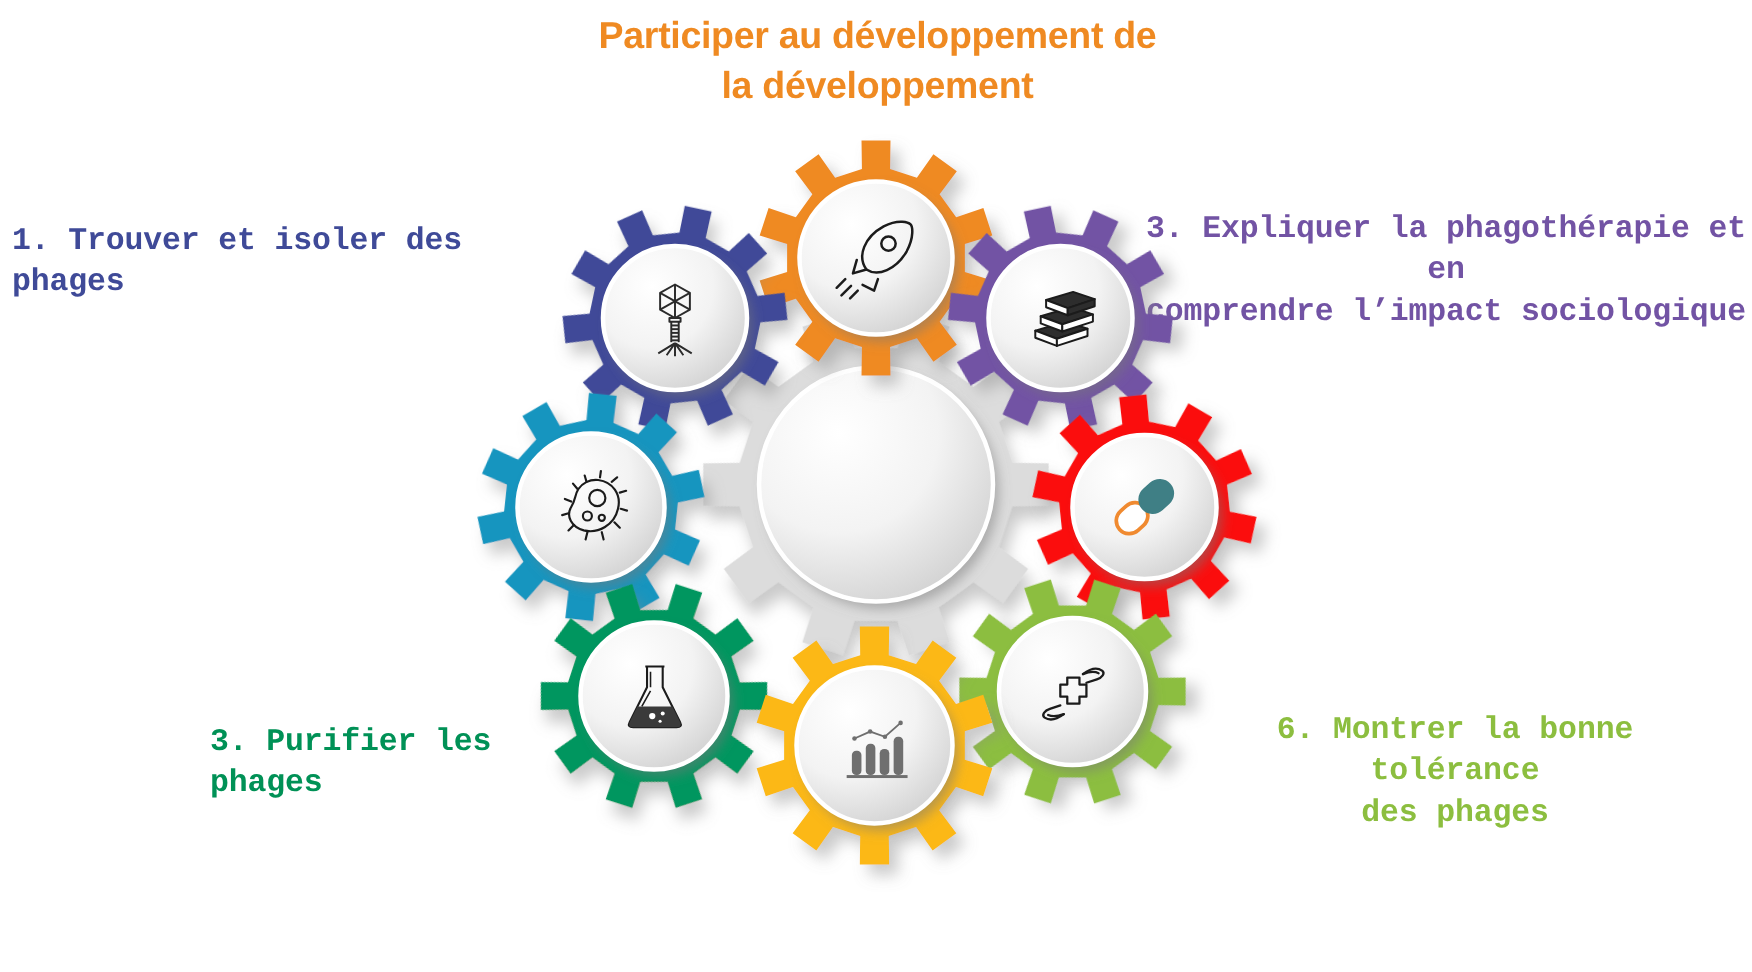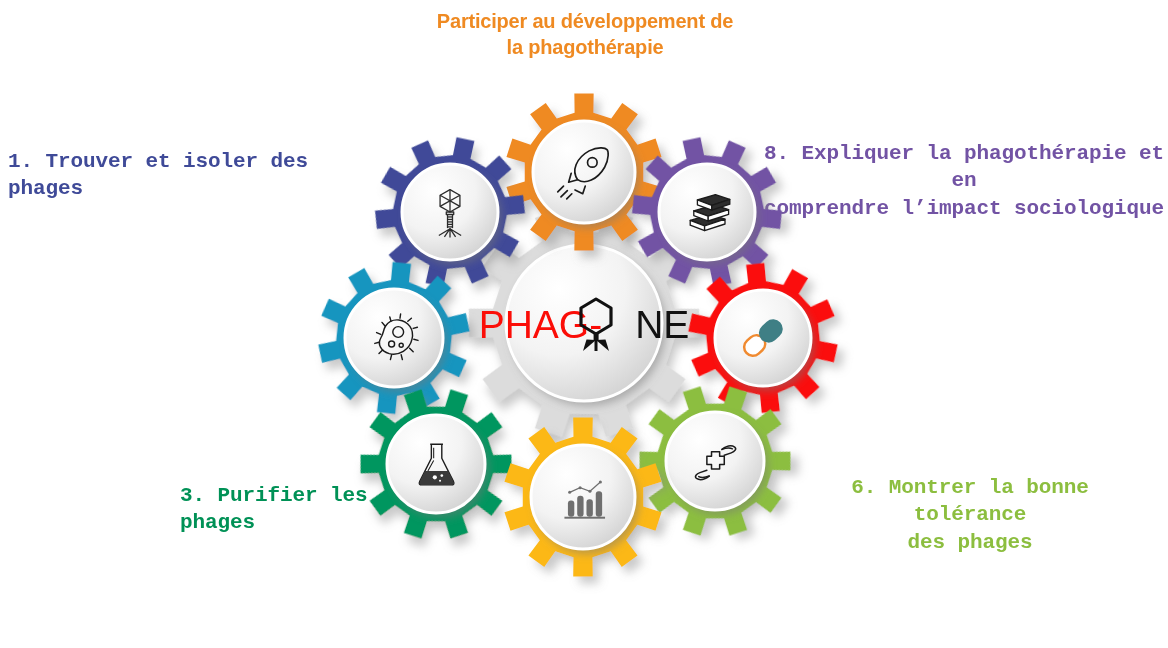--- a/index.html
+++ b/index.html
@@ -10,39 +10,39 @@
     overflow:hidden;
     position:relative;
   }
   #stage{position:absolute;inset:0;}
 
   
   .title{
     position:absolute;
     left:330px; top:8px; width:510px;
     text-align:center;
-    font-size:20px; font-weight:bold;
+    font-size:25px; font-weight:bold;
     line-height:1.32;
     color:#ef8a22;
     letter-spacing:-0.2px;
   }
 
   
   .label{
     position:absolute;
     font-size:21px;
     font-weight:bold;
     line-height:1.30;
     letter-spacing:-0.1px;
     white-space:pre-line;
     font-family:Liberation Mono, monospace;
   }
   .lbl1{left:8px;  top:148px; width:350px; text-align:left;  color:#3f4a98;}
   .lbl2{left:28px; top:310px; width:265px; text-align:left;  color:#1495bf;}
-  .lbl3{left:140px;top:482px; width:250px; text-align:left;  color:#009156;margin-left:40px;}
+  .lbl3{left:140px;top:482px; width:250px; text-align:left;  color:#009156;}
   .lbl4{left:420px;top:583px; width:380px; text-align:center;color:#fcb814;}
   .lbl5{left:790px;top:474px; width:360px; text-align:center;color:#8cbe3f;}
   .lbl6{left:832px;top:305px; width:320px; text-align:center;color:#fb0d07;}
   .lbl7{left:762px;top:140px; width:404px; text-align:center;color:#7253a4;}
 
   
   .gear{position:absolute;}
   .gear svg{display:block;overflow:visible;}
   .gear .ic{
     position:absolute;left:0;top:0;width:100%;height:100%;
@@ -70,28 +70,28 @@
     position:absolute; left:94px; top:-7px;
   }
 </style>
 </head>
 <body>
 
 <div id="stage">
 
   <div class="title">
     <div>Participer au développement de</div>
-    <div>la phagothérapie</div>
+    <div>la développement</div>
   </div>
 
   <div class="label lbl1">1. Trouver et isoler des phages</div>
   <div class="label lbl3">3. Purifier les phages</div>
   <div class="label lbl5">6. Montrer la bonne tolérance
 des phages</div>
-  <div class="label lbl7">8. Expliquer la phagothérapie et en
+  <div class="label lbl7">3. Expliquer la phagothérapie et en
 comprendre l’impact sociologique</div>
 
   <div id="gears">
       <div class="gear" style="left: 446px; top: 185px; width: 276px; height: 276px;">
    <svg width="276" height="276" viewBox="0 0 276 276">
      <defs>
        <radialGradient id="gr0p" cx="34%" cy="28%" r="82%">
          <stop offset="0%" stop-color="#ffffff"></stop>
          <stop offset="52%" stop-color="#f3f3f3"></stop>
          <stop offset="100%" stop-color="#cfcfcf"></stop>
@@ -389,28 +389,14 @@
         <circle cx="27" cy="42" r="2.6"></circle>
               <circle cx="45" cy="34" r="2.6"></circle>
         <circle cx="62" cy="40" r="2.6"></circle>
               <circle cx="80" cy="24" r="2.6"></circle>
       </g>
           </svg>
         </div>
   </div>
     </div>
 
-  <div class="logo">
-    <div class="txt">
-      <span class="red">PHAG-</span><span class="gap"></span><span class="blk">NE</span>
-      <span class="phg">
-        <svg width="46" height="56" viewBox="0 0 46 56">
-          <polygon points="23,3 38,12 38,29 23,38 8,29 8,12" fill="none" stroke="#111" stroke-width="3.2" stroke-linejoin="round"></polygon>
-          <rect x="20.6" y="36" width="5" height="9" fill="#111"></rect>
-          <path d="M23 44 L10 55 L13.5 43.5 Z" fill="#111"></path>
-          <path d="M23 44 L36 55 L32.5 43.5 Z" fill="#111"></path>
-          <path d="M23 44 L23 55" stroke="#111" stroke-width="3"></path>
-        </svg>
-      </span>
-    </div>
-  </div>
 
 </div>
 
 </body></html>

